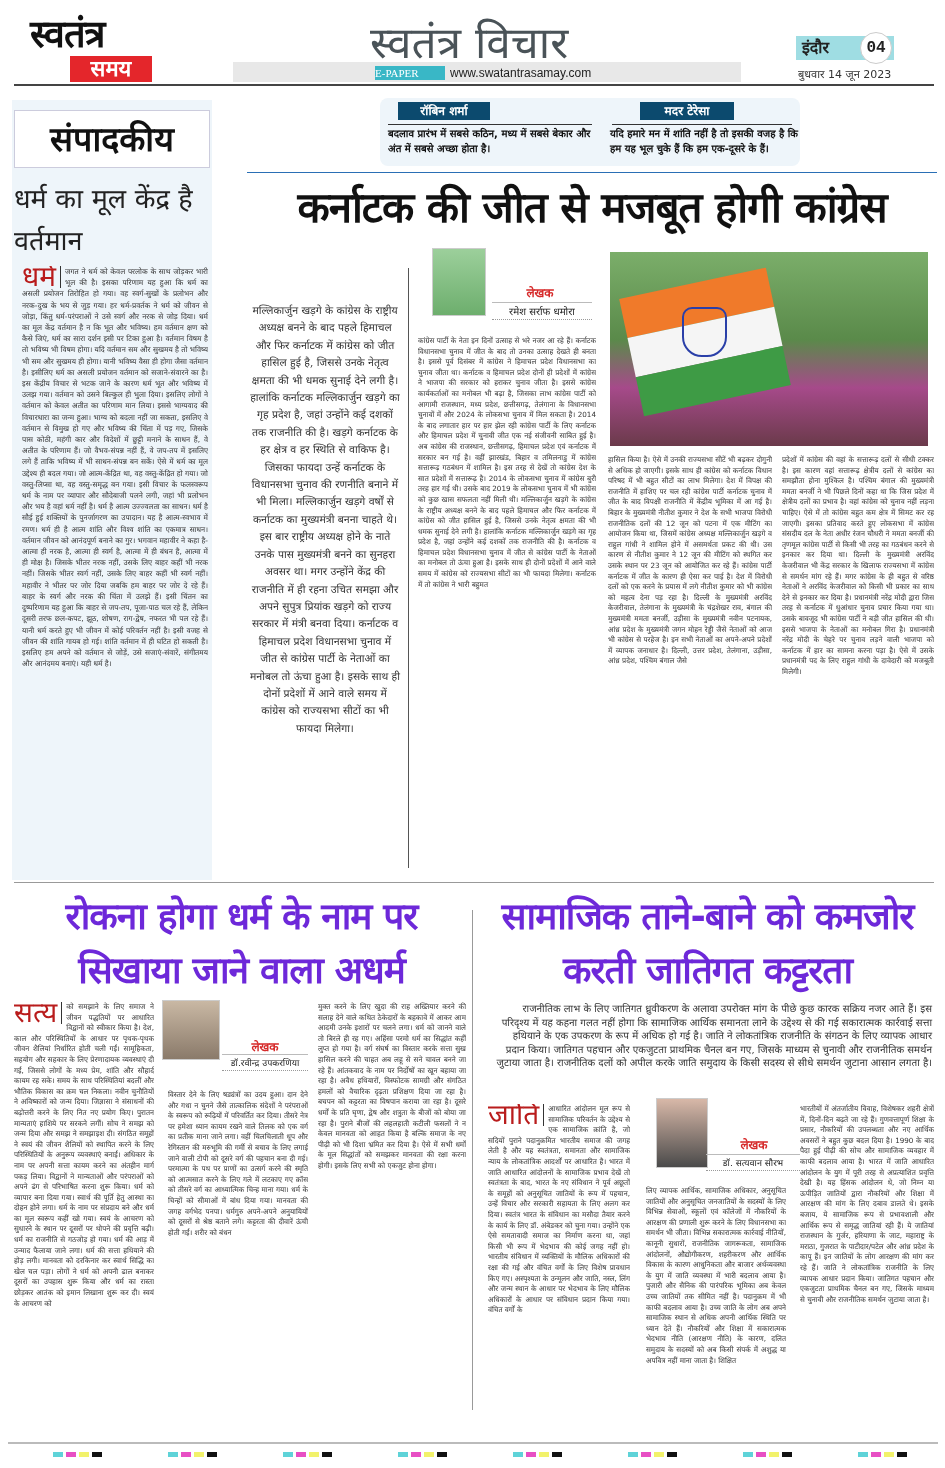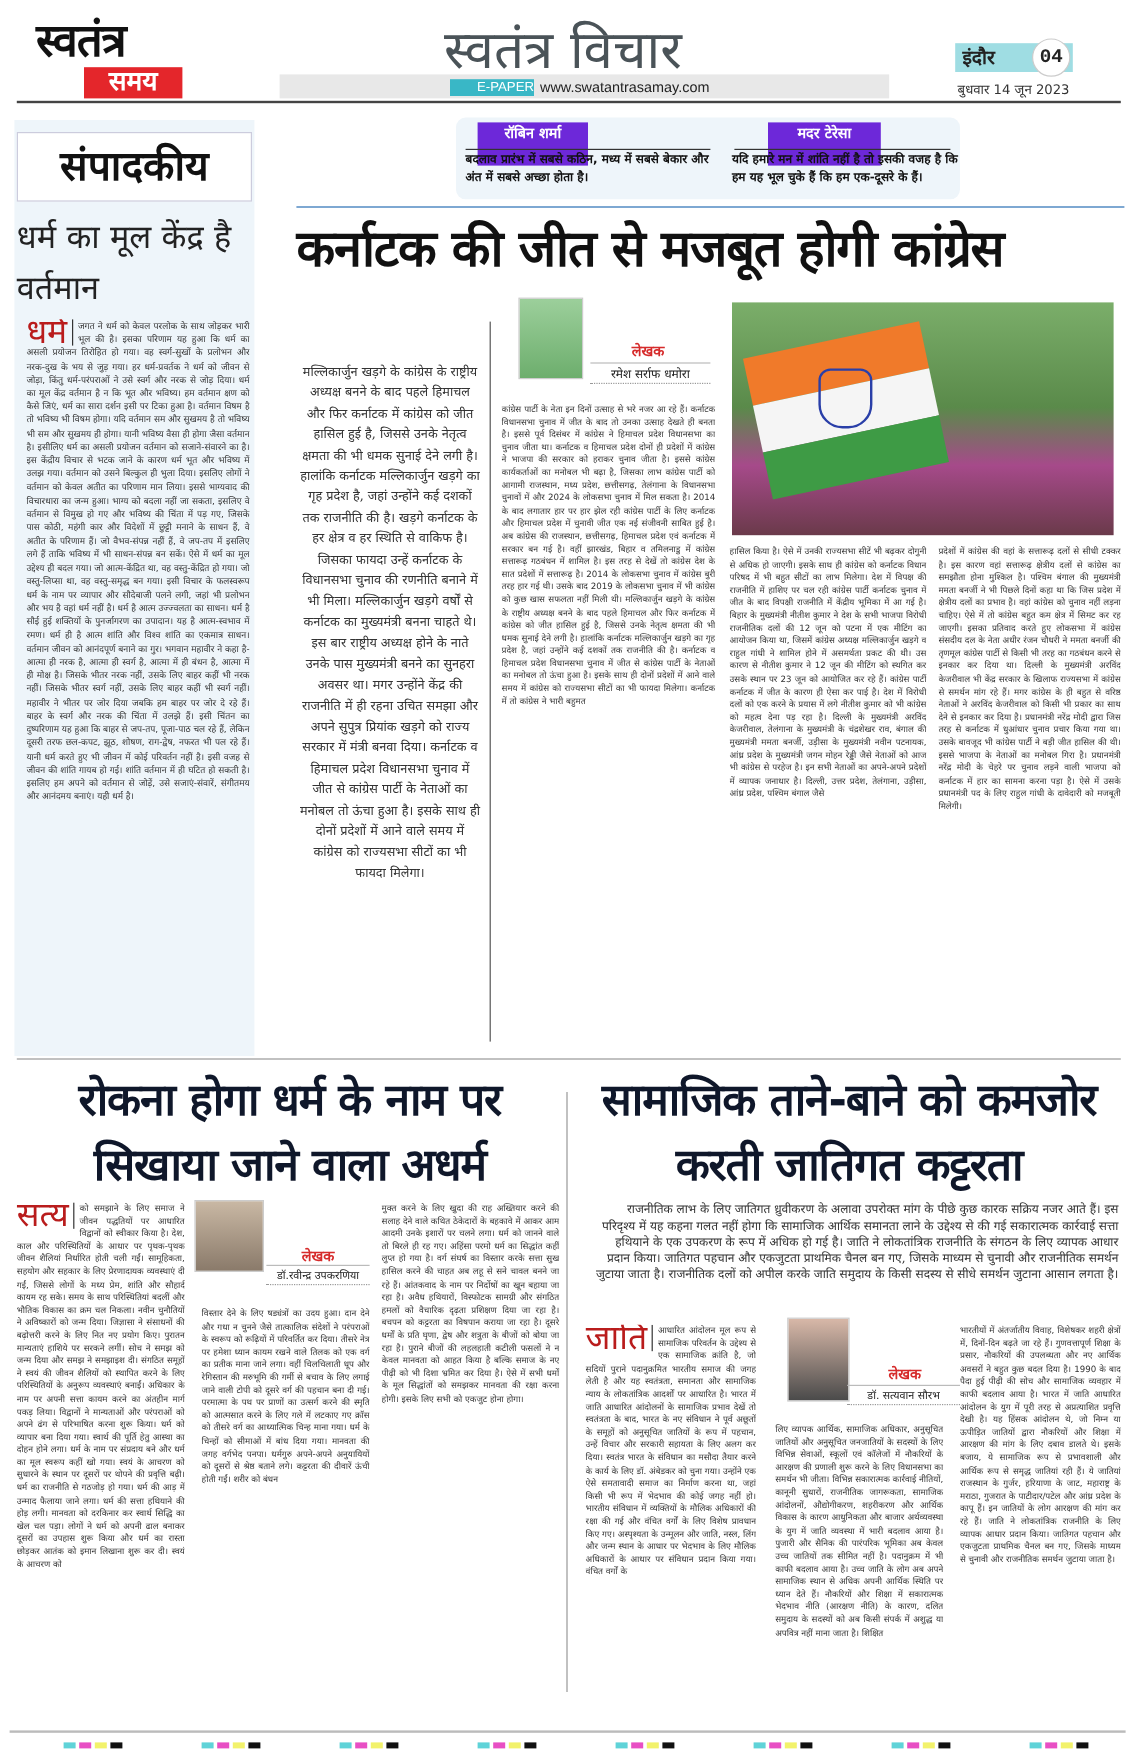--- a/index.html
+++ b/index.html
@@ -3,65 +3,65 @@
 <meta charset="utf-8">
 <style>
   * { box-sizing: border-box; margin: 0; padding: 0; }
   body { width: 945px; height: 1468px; background: #fff; font-family: "DejaVu Sans", sans-serif; color: #222; position: relative; overflow: hidden; }
   .abs { position: absolute; }
   
   .logo-top { left: 30px; top: 14px; font-size: 38px; font-weight: bold; color: #111; letter-spacing: -1px; line-height: 40px; }
   .logo-bottom { left: 70px; top: 56px; width: 82px; height: 26px; background: #e4262b; color: #fff; font-size: 22px; font-weight: bold; text-align: center; line-height: 26px; }
   .page-title { left: 370px; top: 18px; font-size: 44px; color: #4a5358; line-height: 50px; font-family: "DejaVu Sans", sans-serif; }
   .url-strip { left: 233px; top: 62px; width: 508px; height: 20px; background: #e8e8e8; }
-  .epaper { left: 375px; top: 66px; width: 70px; height: 14px; background: #39b7c6; color: #fff; font-size: 11px; line-height: 14px; text-align: right; font-family: Liberation Sans, sans-serif; }
+  .epaper { left: 375px; top: 66px; width: 70px; height: 14px; background: #39b7c6; color: #fff; font-size: 11px; line-height: 14px; text-align: left; font-family: Liberation Serif, serif; }
   .url { left: 450px; top: 66px; font-size: 12px; color: #222; line-height: 14px; font-family: "Liberation Sans", sans-serif; }
   .city-box { left: 796px; top: 36px; width: 98px; height: 24px; background: #9fdde3; }
   .city { left: 802px; top: 38px; font-size: 16px; font-weight: bold; color: #222; line-height: 20px; }
   .page-num { left: 860px; top: 32px; width: 32px; height: 32px; border-radius: 50%; background: #fff; border: 1px solid #ccc; font-size: 16px; font-weight: bold; text-align: center; line-height: 30px; font-family: Liberation Mono, monospace; }
   .date { left: 798px; top: 66px; font-size: 11px; color: #333; font-family: "DejaVu Sans", sans-serif; }
   .mast-rule { left: 14px; top: 84px; width: 920px; height: 2px; background: #444; }
 
   
   .ed-col { left: 12px; top: 100px; width: 200px; height: 780px; background: #eef5fa; }
   .ed-head { left: 14px; top: 110px; width: 196px; height: 58px; border: 1px solid #ccd; background: #fff; font-size: 34px; font-weight: bold; text-align: center; line-height: 56px; color: #111; }
   .ed-title { left: 14px; top: 178px; width: 196px; font-size: 27px; line-height: 42px; color: #222; }
   .body-text { font-size: 7.4px; line-height: 11.2px; color: #333; text-align: justify; overflow: hidden; }
   .dropcap { float: left; font-size: 28px; line-height: 22px; padding-right: 4px; margin-right: 4px; border-right: 1px solid #333; color: #b91c1c; }
   .ed-body { left: 22px; top: 266px; width: 186px; height: 612px; }
 
   
   .quote-bg { left: 380px; top: 98px; width: 420px; height: 68px; background: #eef5fa; border-radius: 8px; }
-  .quote-tag { height: 36px; background: #6d28d9; color: #fff; font-size: 12px; font-weight: bold; text-align: center; line-height: 18px; }
+  .quote-tag { height: 18px; background: #0c4a6e; color: #fff; font-size: 12px; font-weight: bold; text-align: center; line-height: 18px; }
   .quote-rule { height: 1px; background: #333; }
   .quote-text { font-size: 10px; font-weight: bold; line-height: 15px; color: #111; }
 
   
   .hl-rule { left: 247px; top: 172px; width: 690px; height: 1px; background: #2a6fb5; }
-  .main-hl { left: 247px; top: 178px; width: 690px; font-size: 42px; font-weight: bold; color: #111; letter-spacing: -1px; line-height: 60px; font-family: "DejaVu Sans", sans-serif; }
+  .main-hl { left: 247px; top: 178px; width: 690px; text-align: center; font-size: 42px; font-weight: bold; color: #111; letter-spacing: -1px; line-height: 60px; font-family: "DejaVu Sans", sans-serif; }
 
   
   .pull-text { left: 250px; top: 302px; width: 150px; font-size: 10.6px; line-height: 17.4px; text-align: center; color: #333; font-family: "DejaVu Serif", serif; }
   .v-rule { left: 408px; top: 268px; width: 1px; height: 600px; background: #555; }
 
   
   .author-photo { background: linear-gradient(#9ccf9b, #6dae6d); border: 1px solid #ccc; }
   .author-role { color: #d62b2b; font-size: 12px; font-weight: bold; text-align: center; }
   .author-name { font-size: 10px; color: #222; text-align: center; border-top: 1px solid #bbb; border-bottom: 1px dotted #999; padding: 1px 0; }
 
   .photo { left: 610px; top: 252px; width: 318px; height: 194px; background: linear-gradient(180deg, #7bae6a 0%, #5a8a4a 45%, #a64a8a 70%, #6a3a4a 100%); overflow: hidden; }
   .flag { position: absolute; left: 20px; top: 30px; width: 150px; height: 120px; transform: rotate(-12deg); }
   .flag div { height: 33.3%; }
   .hand { position: absolute; left: 72px; top: 55px; width: 45px; height: 50px; border: 2px solid #2a3fa8; border-radius: 10px 10px 20px 20px; }
 
   .art-col { position: absolute; font-size: 7.2px; line-height: 10.6px; color: #333; text-align: justify; overflow: hidden; }
 
   
   .bot-rule { left: 14px; top: 882px; width: 920px; height: 1px; background: #999; }
-  .hl2 { top: 890px; text-align: center; font-size: 37px; font-weight: bold; color: #0f172a; line-height: 54px; letter-spacing: -1px; }
+  .hl2 { top: 890px; text-align: center; font-size: 37px; font-weight: bold; color: #6d28d9; line-height: 54px; letter-spacing: -1px; }
   .bot-vrule { left: 472px; top: 910px; width: 1px; height: 500px; background: #999; }
   .intro-text { left: 492px; top: 1002px; width: 440px; font-size: 10px; line-height: 13.6px; text-align: right; color: #333; font-family: "DejaVu Serif", serif; }
 
   .foot-rule { left: 8px; top: 1442px; width: 930px; height: 2px; background: #bbb; }
   .reg-marks { left: 20px; top: 1452px; width: 920px; display: flex; justify-content: space-around; }
   .reg { display: flex; gap: 3px; }
   .reg span { display: block; width: 10px; height: 5px; }
 </style>
 </head>
 <body>

